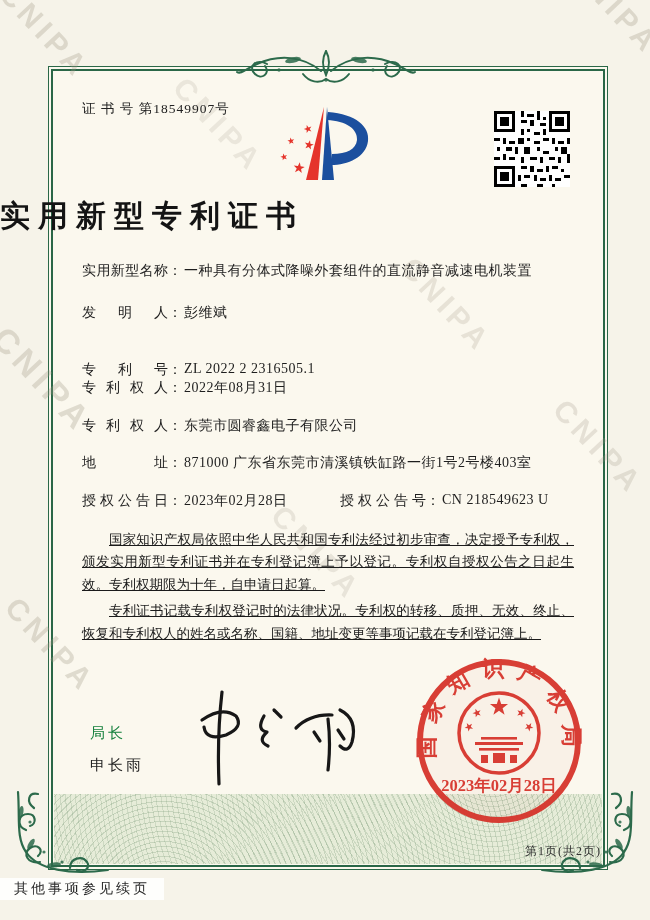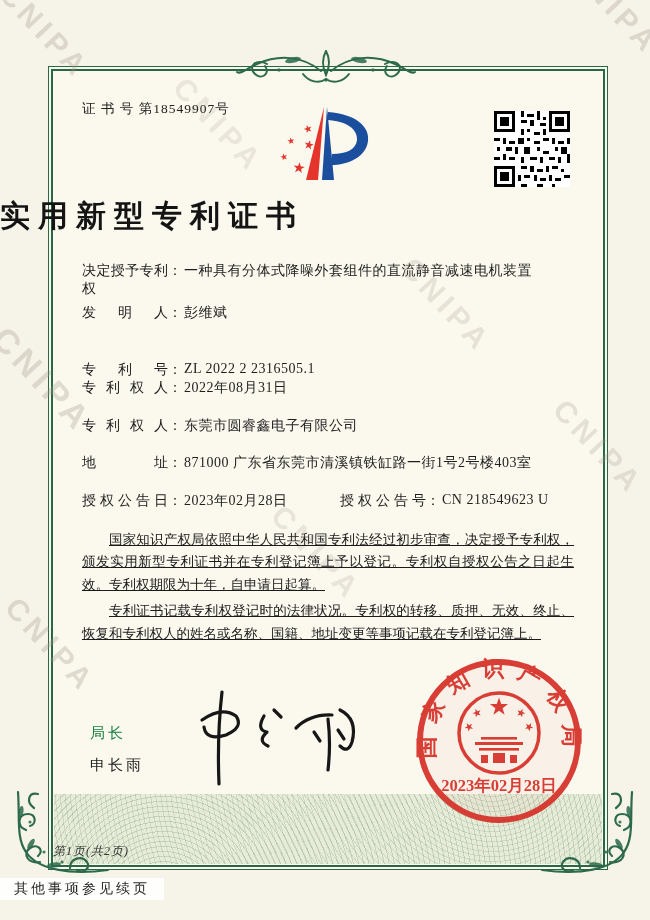--- a/index.html
+++ b/index.html
@@ -52,22 +52,22 @@
   .paras{position:absolute;left:82px;top:529px;width:492px;font-size:13.5px;
          line-height:22.4px;color:#1b1b1b;text-align:justify;}
   .paras p{margin:0 0 4px 0;text-indent:2em;text-decoration:underline;}
 
   .sig-title{position:absolute;left:90px;top:724px;font-size:15px;color:#15803d;letter-spacing:3px;}
   .sig-name{position:absolute;left:90px;top:756px;font-size:15px;color:#222;letter-spacing:3px;}
   .sig-script{position:absolute;left:190px;top:686px;}
 
   .stamp{position:absolute;left:413px;top:655px;z-index:5;opacity:.94;}
 
-  .pagenum{position:absolute;left:53px;right:49px;top:843px;text-align:left;
-           font-size:12px;color:#333;letter-spacing:1px;z-index:3;font-style:italic;}
+  .pagenum{position:absolute;left:53px;right:49px;top:843px;text-align:right;
+           font-size:12px;color:#333;letter-spacing:1px;z-index:3;}
   .footnote{position:absolute;left:0;right:0;top:878px;text-align:left;z-index:3;}
   .footnote span{display:inline-block;background:rgba(255,255,255,.85);padding:2px 14px;
            font-size:14px;color:#2a2a2a;letter-spacing:3px;}
 
   svg{display:block;}
 </style>
 </head>
 <body>
 
 <div id="page">
@@ -181,21 +181,21 @@
            M1,12h1v1h-1z M4,12h2v1h-2z M7,12h1v2h-1z M10,12h2v2h-2z M14,12h1v1h-1z M16,13h2v1h-2z M20,12h1v1h-1z M22,12h2v2h-2z
            M0,15h2v1h-2z M3,14h1v2h-1z M5,15h2v1h-2z M9,15h1v2h-1z M12,15h2v1h-2z M15,15h1v2h-1z M18,15h2v1h-2z M21,15h1v2h-1z M24,14h1v3h-1z
            M9,18h2v1h-2z M12,18h1v2h-1z M14,19h2v1h-2z M17,18h1v2h-1z M19,18h2v1h-2z M22,19h1v1h-1z
            M8,21h1v2h-1z M10,21h2v1h-2z M13,21h1v2h-1z M15,22h2v1h-2z M18,21h1v2h-1z M20,22h2v1h-2z M23,21h2v1h-2z M9,24h2v1h-2z M14,24h2v1h-2z M19,24h1v1h-1z"></path>
       </g>
     </svg>
 
     <div class="title">实用新型专利证书</div>
 
     <div class="row r1">
-      <span class="flabel">决定授予专利权</span>
+      <span class="flabel">实用新型名称</span>
         <span class="fcolon">：</span>
         <span class="fvalue">一种具有分体式降噪外套组件的直流静音减速电机装置</span>
     </div>
     <div class="row r2">
       <span class="flabel">发明人</span>
         <span class="fcolon">：</span>
         <span class="fvalue">彭维斌</span>
     </div>
     <div class="row r3">
       <span class="flabel">专利号</span>

